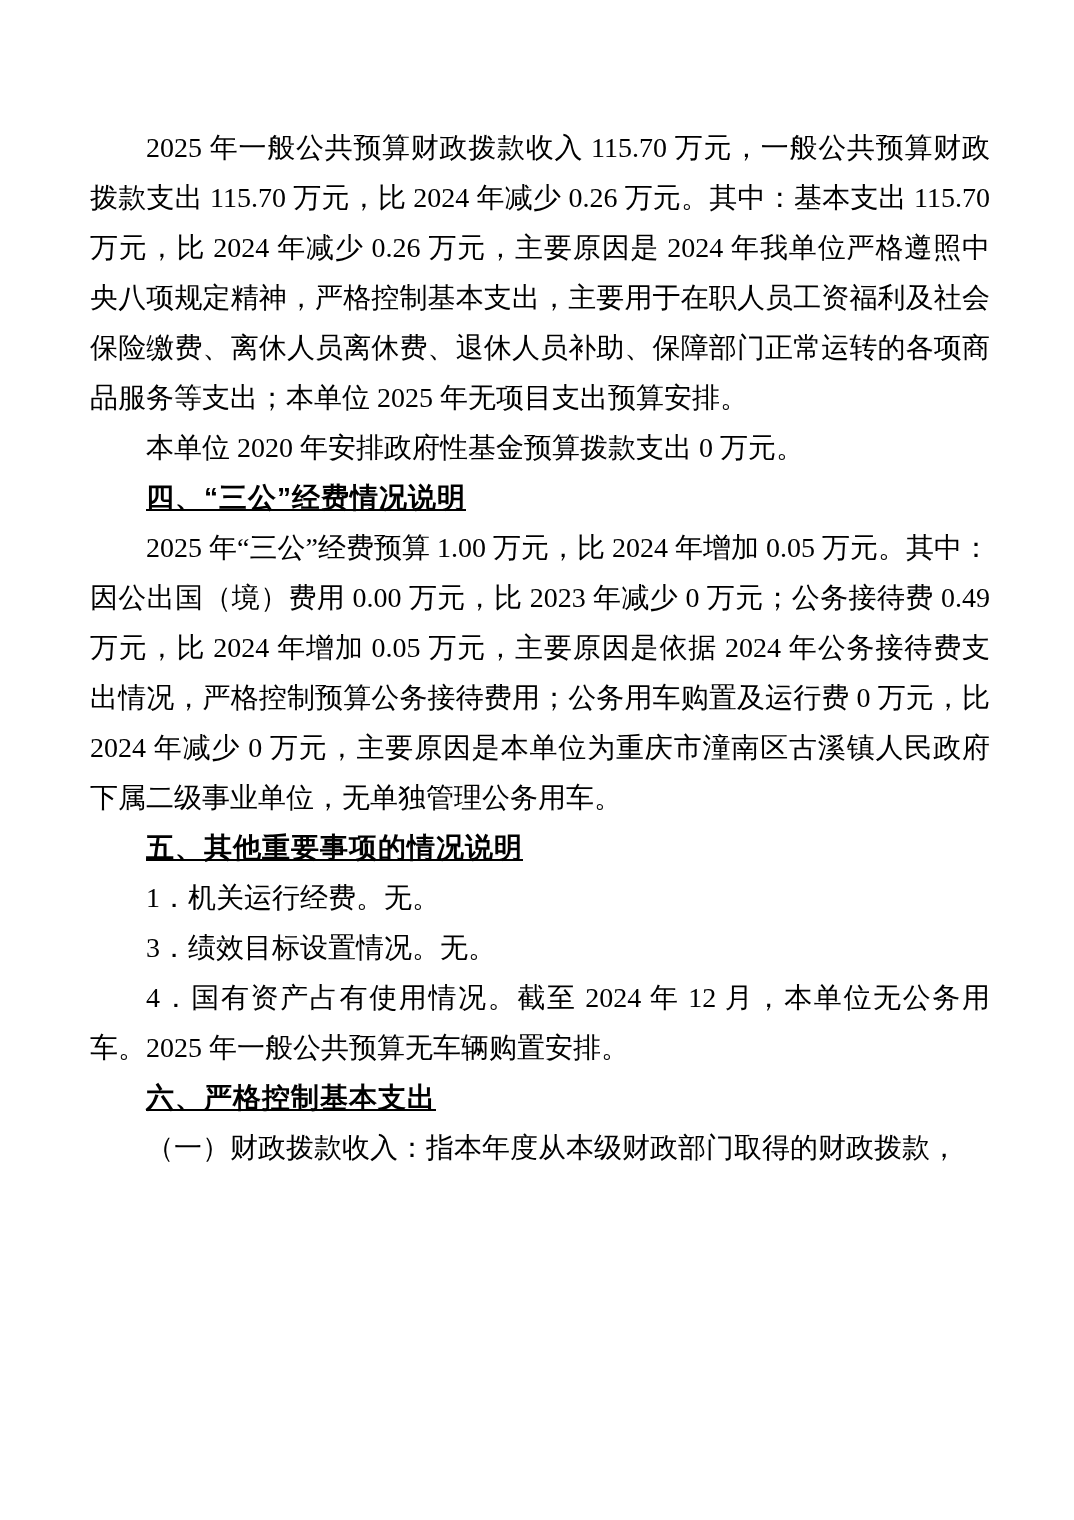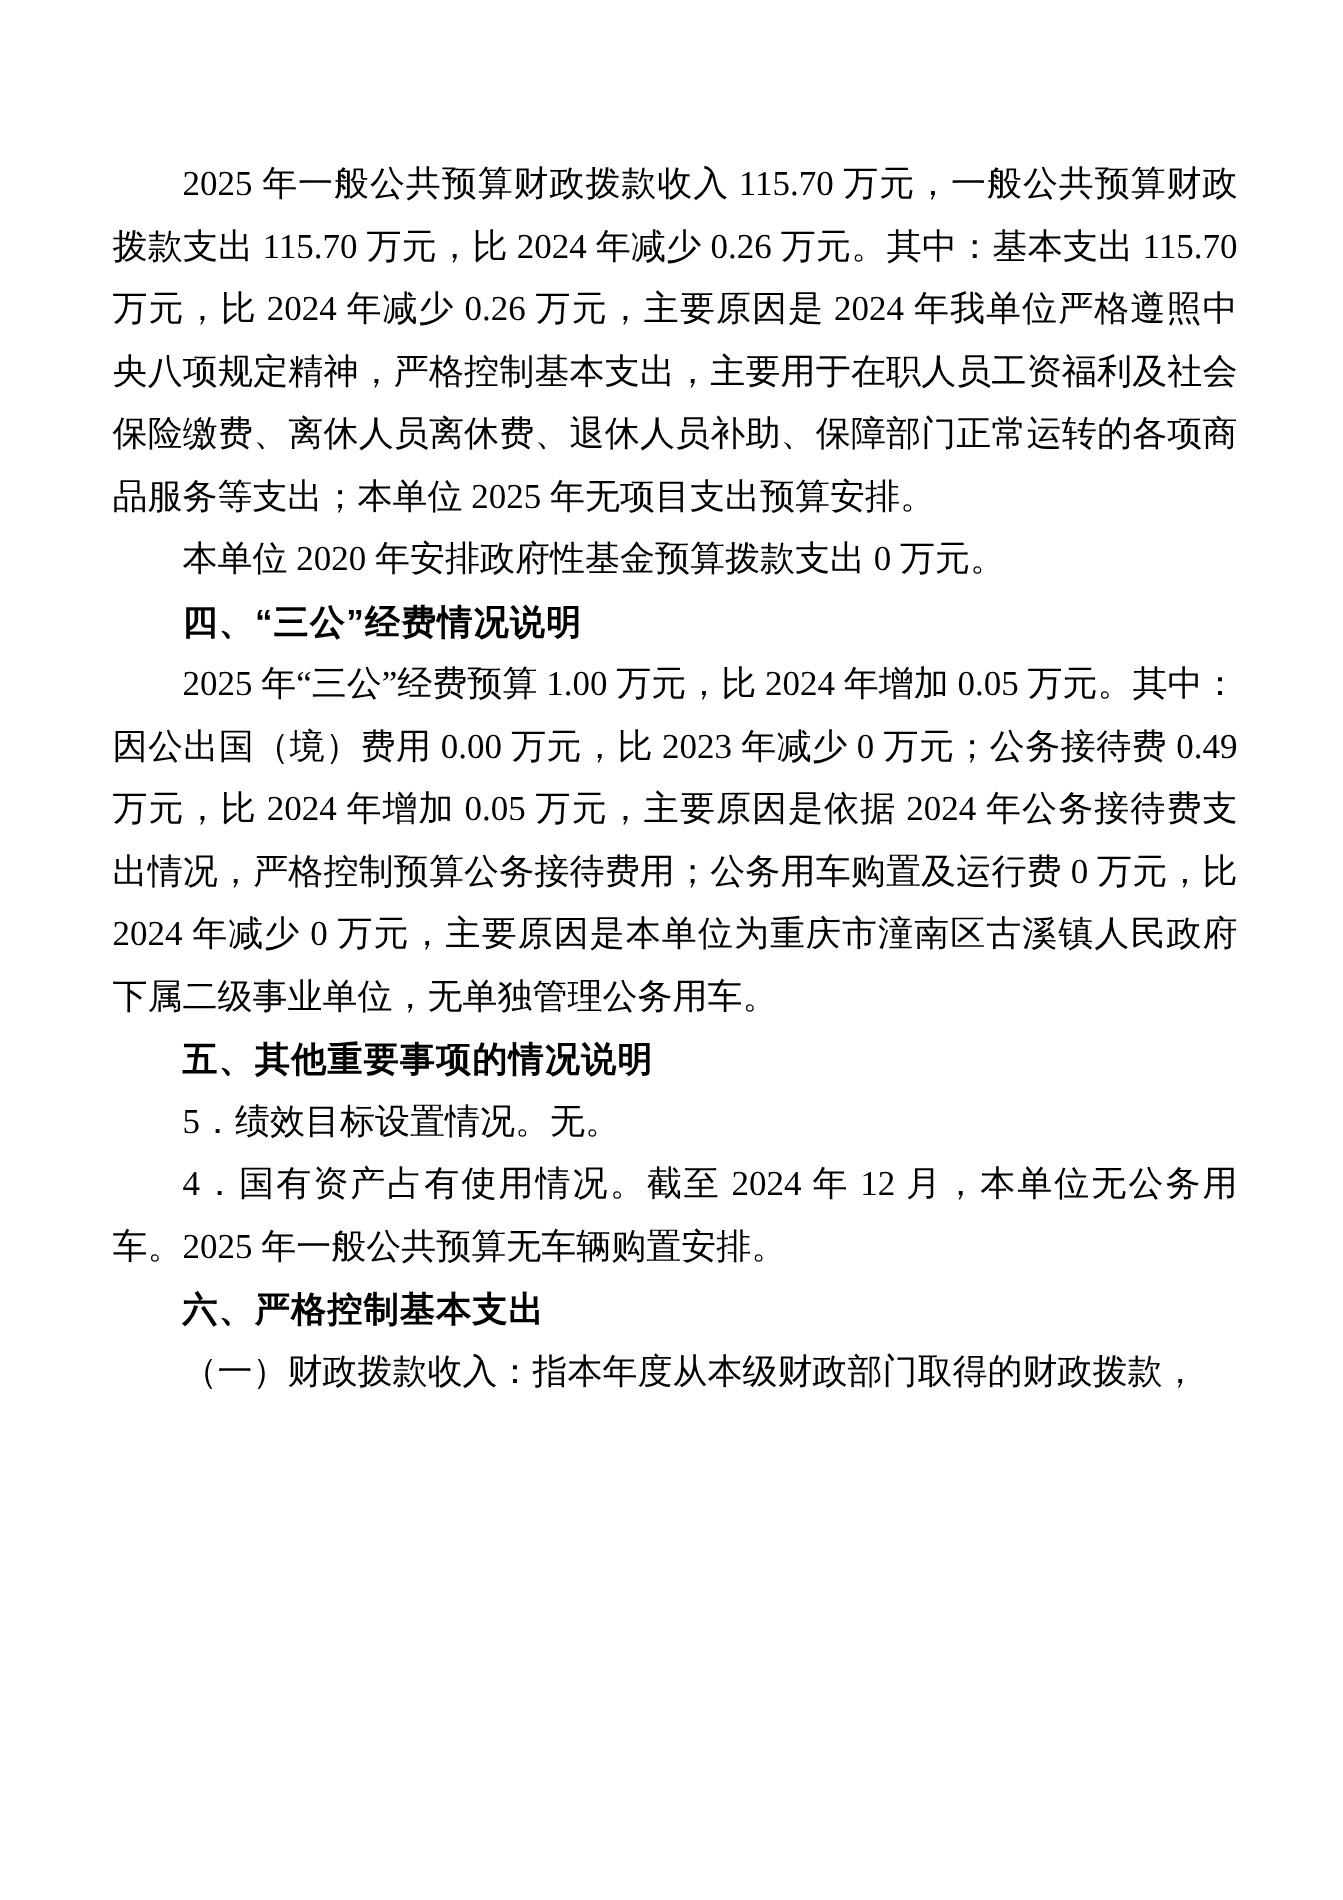--- a/index.html
+++ b/index.html
@@ -35,20 +35,21 @@
   }
   p.body {
     text-indent: 2em;
     font-weight: normal;
   }
   h2.heading {
     text-indent: 2em;
     font-weight: bold;
     font-family: "Liberation Sans", "DejaVu Sans", sans-serif;
     letter-spacing: 1px;
+    text-decoration: underline;
   }
   .footer {
     position: absolute;
     left: 84px;
     top: 1418px;
     font-size: 26px;
     line-height: 40px;
     font-family: "Liberation Serif", "DejaVu Serif", serif;
     color: #000000;
   }
@@ -56,19 +57,20 @@
 </head>
 <body>
 
 <div class="page">
   <div class="content">
     <p class="body">2025 年一般公共预算财政拨款收入 115.70 万元，一般公共预算财政拨款支出 115.70 万元，比 2024 年减少 0.26 万元。其中：基本支出 115.70 万元，比 2024 年减少 0.26 万元，主要原因是 2024 年我单位严格遵照中央八项规定精神，严格控制基本支出，主要用于在职人员工资福利及社会保险缴费、离休人员离休费、退休人员补助、保障部门正常运转的各项商品服务等支出；本单位 2025 年无项目支出预算安排。</p>
     <p class="body">本单位 2020 年安排政府性基金预算拨款支出 0 万元。</p>
     <h2 class="heading">四、“三公”经费情况说明</h2>
     <p class="body">2025 年“三公”经费预算 1.00 万元，比 2024 年增加 0.05 万元。其中：因公出国（境）费用 0.00 万元，比 2023 年减少 0 万元；公务接待费 0.49 万元，比 2024 年增加 0.05 万元，主要原因是依据 2024 年公务接待费支出情况，严格控制预算公务接待费用；公务用车购置及运行费 0 万元，比 2024 年减少 0 万元，主要原因是本单位为重庆市潼南区古溪镇人民政府下属二级事业单位，无单独管理公务用车。</p>
     <h2 class="heading">五、其他重要事项的情况说明</h2>
-    <p class="body">5．绩效目标设置情况。无。</p>
+    <p class="body">1．机关运行经费。无。</p>
+    <p class="body">3．绩效目标设置情况。无。</p>
     <p class="body">4．国有资产占有使用情况。截至 2024 年 12 月，本单位无公务用车。2025 年一般公共预算无车辆购置安排。</p>
     <h2 class="heading">六、严格控制基本支出</h2>
     <p class="body">（一）财政拨款收入：指本年度从本级财政部门取得的财政拨款，</p>
   </div>
   <div class="footer">- 2 -</div>
 </div>
 
 </body></html>

